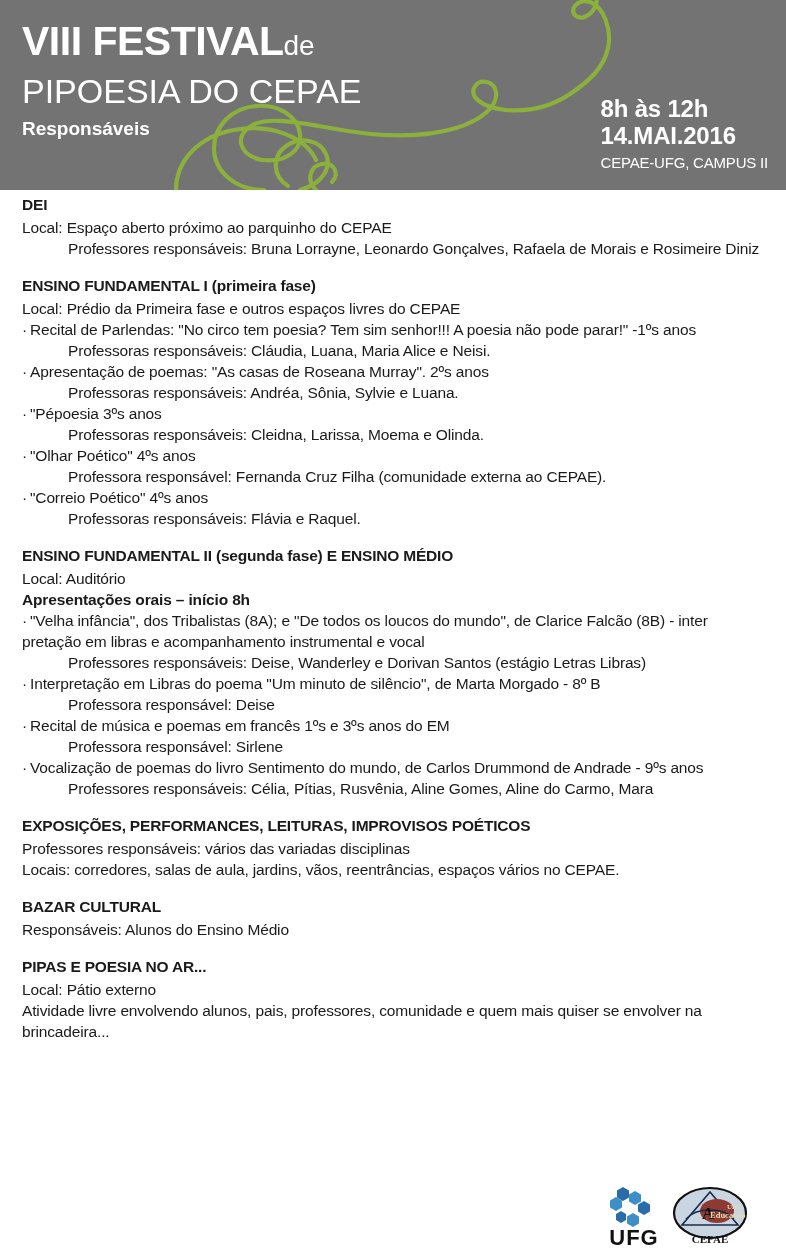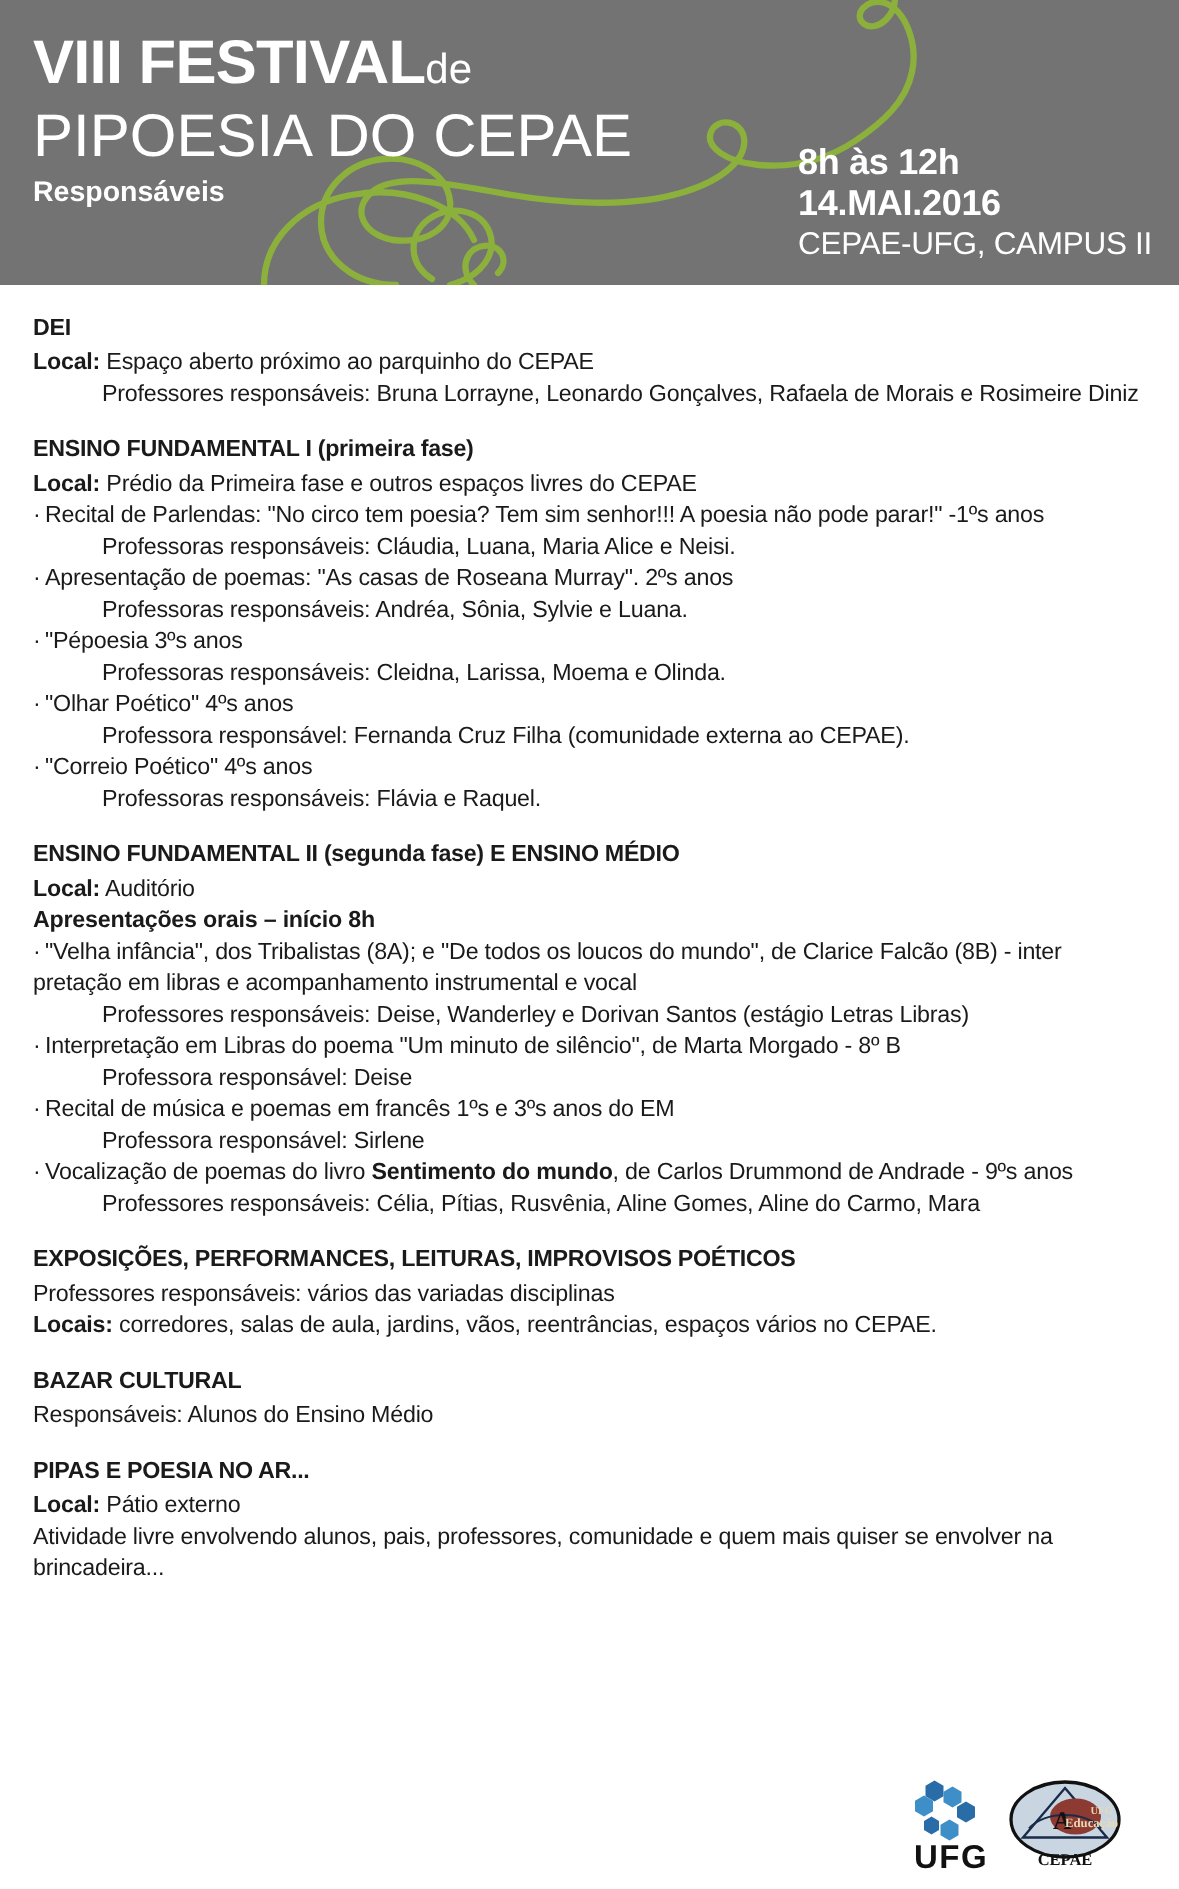--- a/index.html
+++ b/index.html
@@ -47,21 +47,21 @@
     white-space: nowrap;
   }
   #title-line-1 .festival-de {
     font-weight: normal;
     font-size: 28px;
     letter-spacing: 0;
   }
   #title-line-2 {
     color: #ffffff;
     font-weight: normal;
-    font-size: 40px;
+    font-size: 34px;
     line-height: 44px;
     letter-spacing: 0px;
     white-space: nowrap;
   }
   #title-subtitle {
     color: #ffffff;
     font-weight: bold;
     font-size: 19px;
     line-height: 24px;
     margin-top: 4px;
@@ -77,48 +77,48 @@
   #header-info-block .info-time,
   #header-info-block .info-date {
     font-weight: bold;
     font-size: 24px;
     line-height: 27px;
     letter-spacing: -0.2px;
     white-space: nowrap;
   }
   #header-info-block .info-place {
     font-weight: normal;
-    font-size: 21px;
+    font-size: 15px;
     line-height: 27px;
     letter-spacing: -0.2px;
     white-space: nowrap;
   }
 
   
   #poster-body {
-    padding: 18px 18px 0 22px;
+    padding: 4px 18px 0 22px;
   }
   .section {
     margin-bottom: 16px;
   }
   .section-title {
     font-weight: bold;
     font-size: 15.5px;
     line-height: 22px;
     letter-spacing: -0.2px;
     margin-bottom: 1px;
   }
   .line {
     font-size: 15.5px;
     line-height: 21px;
     letter-spacing: -0.15px;
     margin: 0;
   }
   .line b {
-    font-weight: bold;
+    font-weight: normal;
   }
   .line.bold {
     font-weight: bold;
   }
   .line.bullet {
     padding-left: 0px;
   }
   .line.indent {
     padding-left: 46px;
   }

